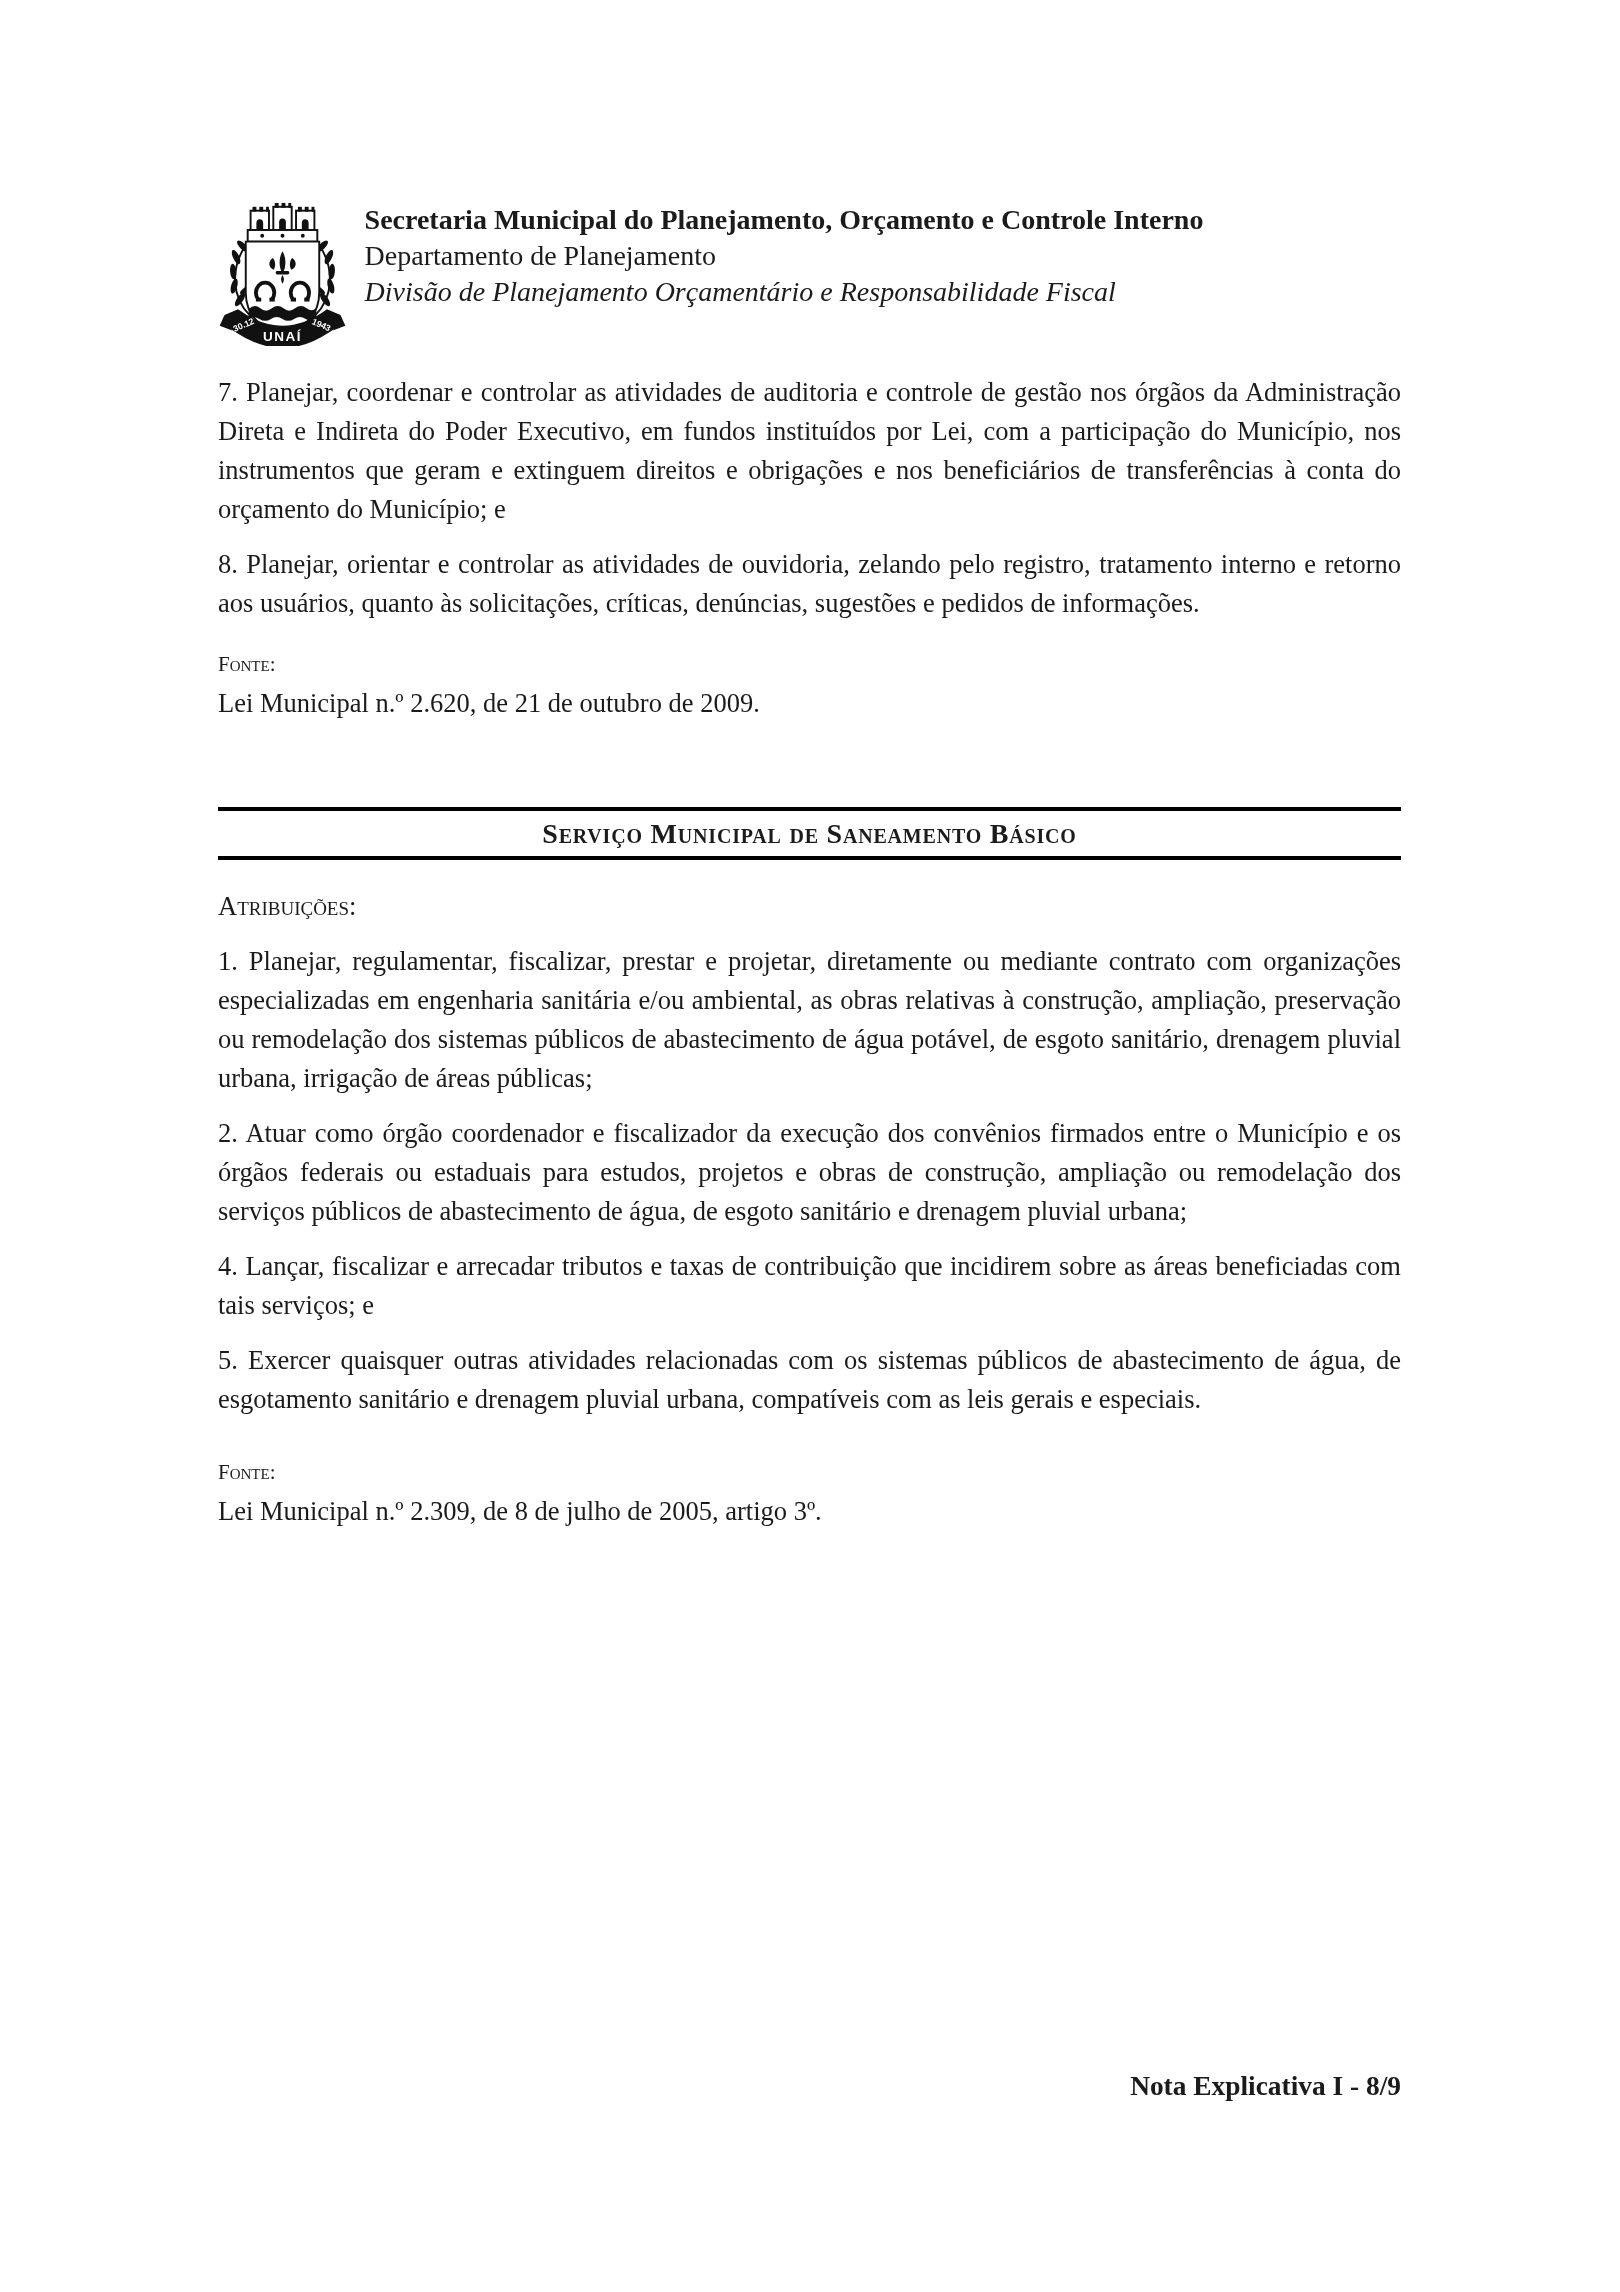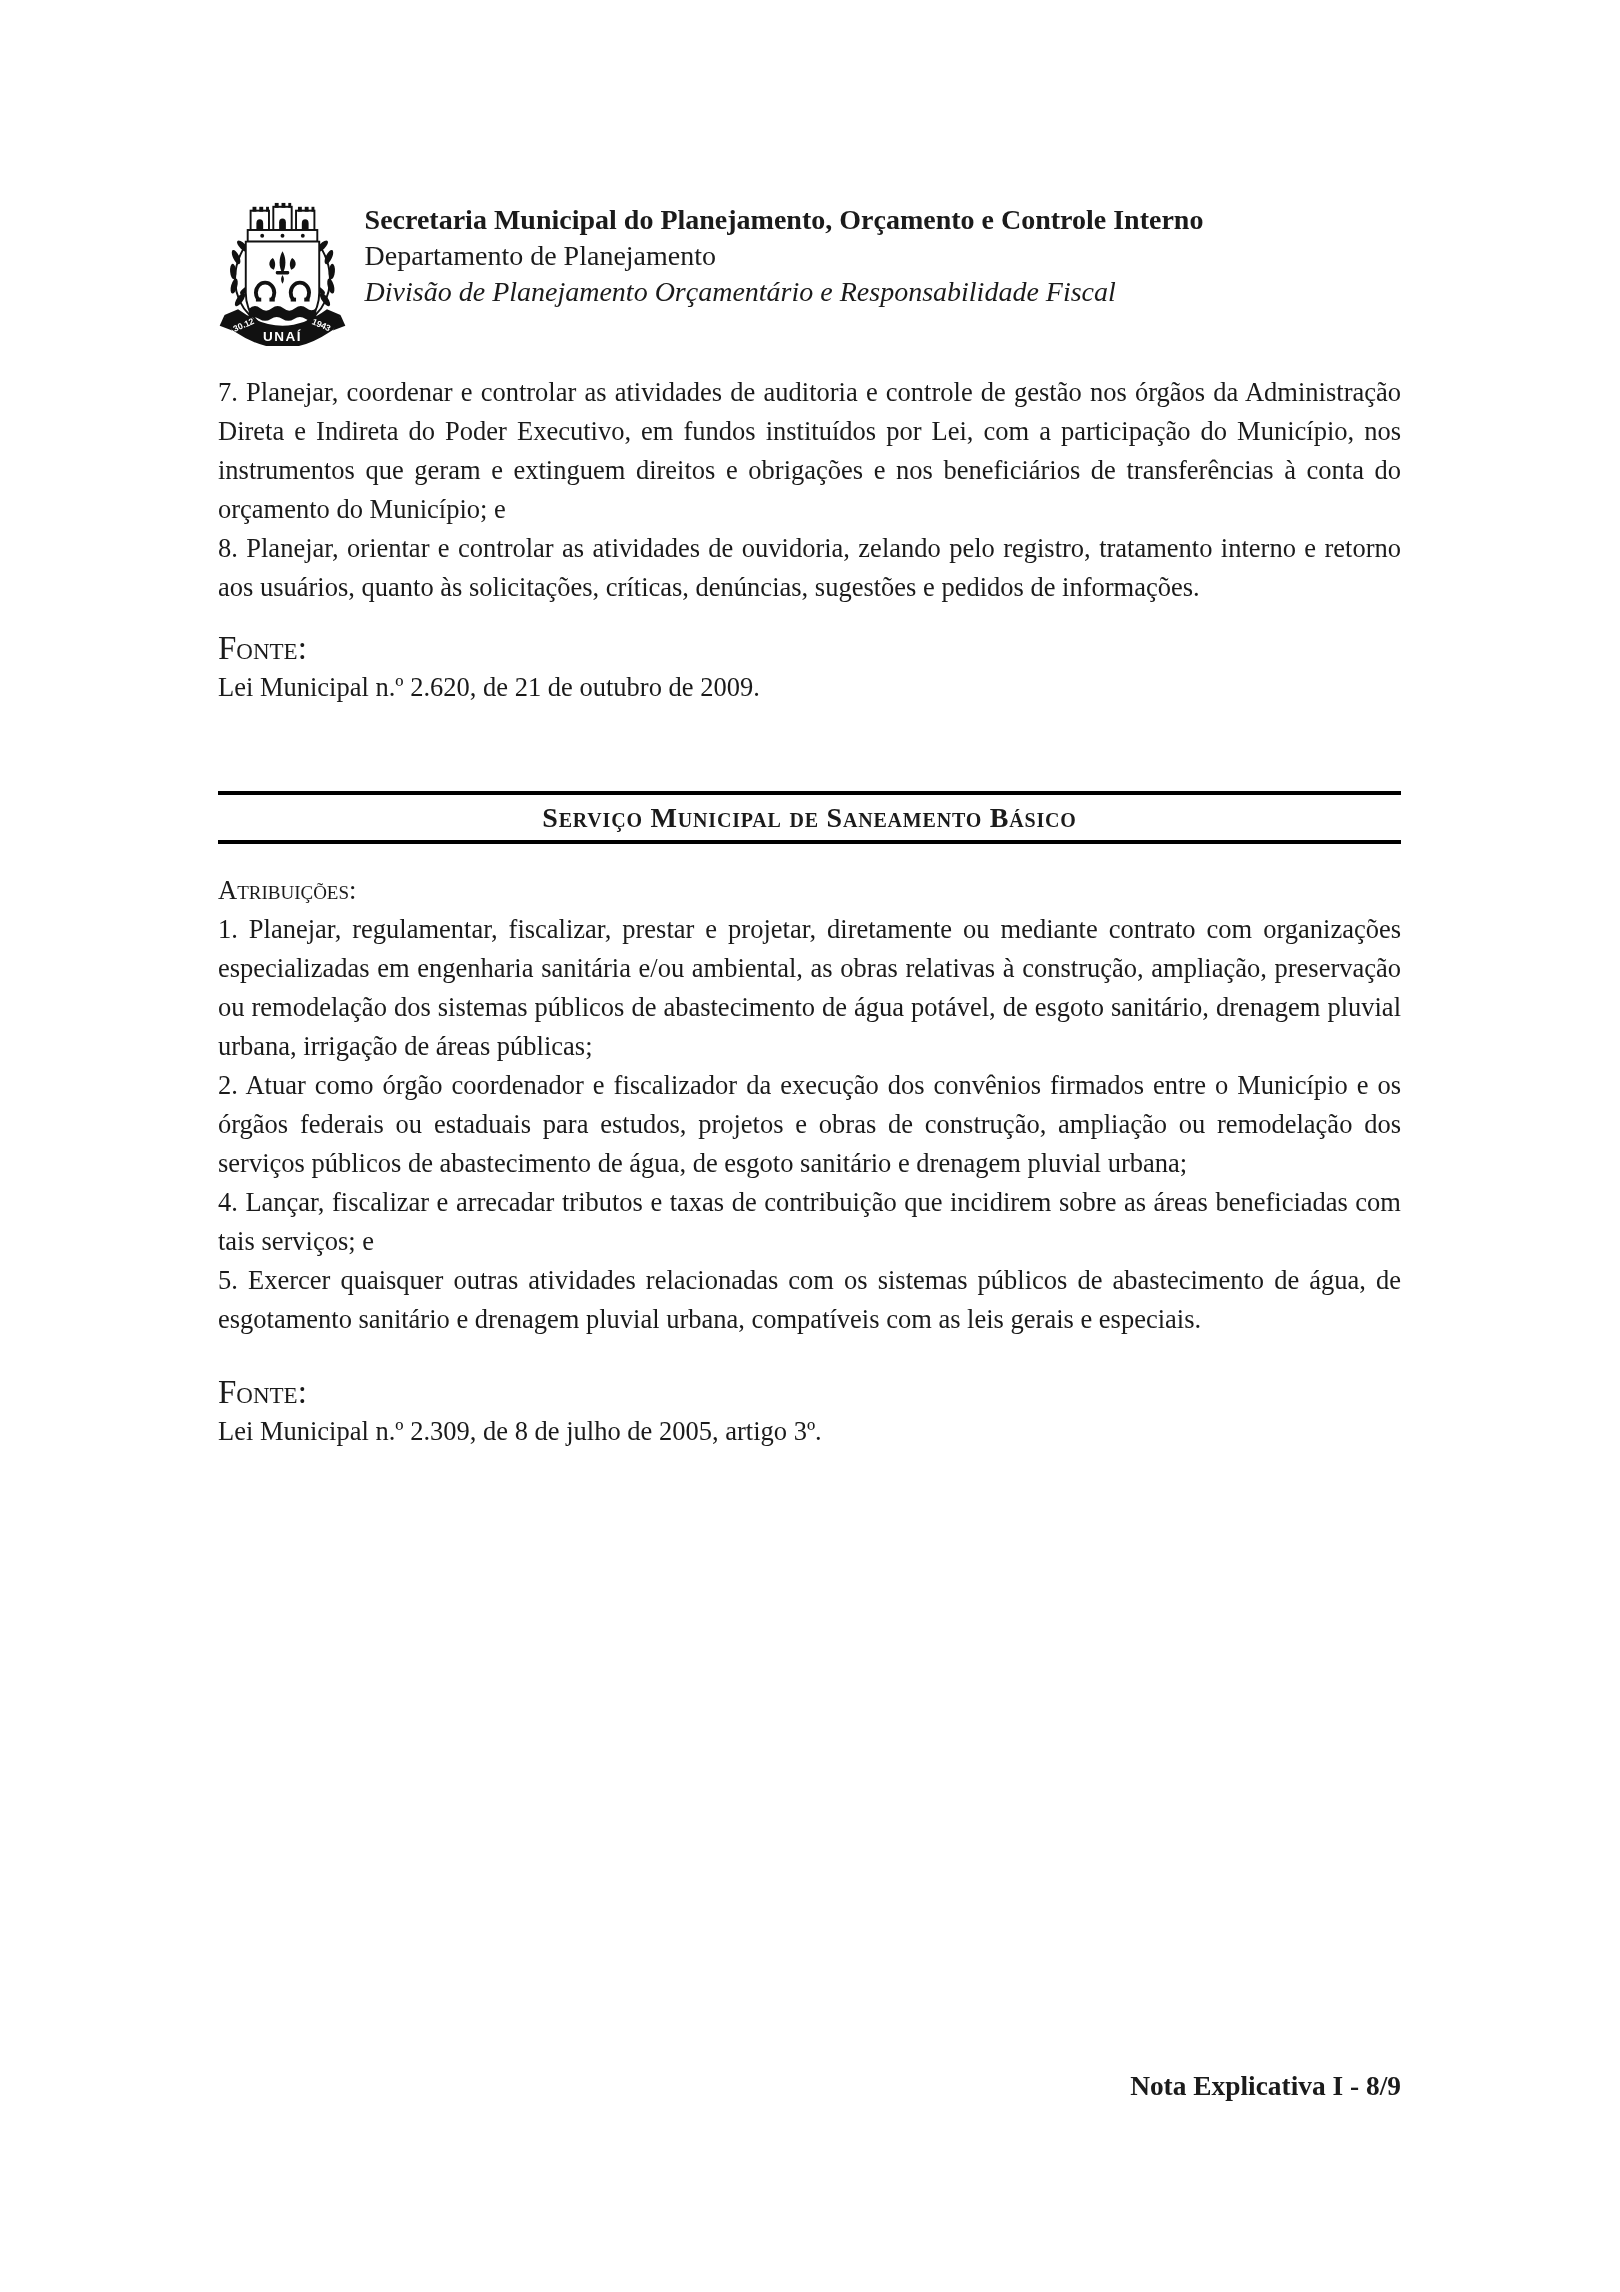--- a/index.html
+++ b/index.html
@@ -37,26 +37,27 @@
   }
   .lh-secretaria { font-size: 28px; line-height: 37px; font-weight: bold; }
   .lh-departamento { font-size: 28px; line-height: 36px; }
   .lh-divisao { font-size: 28px; line-height: 36px; font-style: italic; }
   
   .body-text {
     font-size: 26.5px;
     line-height: 39px;
     text-align: justify;
     text-justify: inter-word;
+    margin-top: 16px;
   }
   .first-para { margin-top: 27.4px; }
   .fonte-block-1 { margin-top: 21.6px; }
   .fonte-block-2 { margin-top: 34px; }
   .sc { font-variant: small-caps; }
-  .fonte-label { font-size: 33px; line-height: 39px; }
+  .fonte-label { font-size: 21px; line-height: 39px; }
   .fonte-text { font-size: 26.5px; line-height: 39px; }
   
   .section-heading { margin-top: 84px; }
   .rule { height: 3.9px; background: #000000; }
   .section-title {
     font-size: 28px;
     line-height: 45px;
     font-weight: bold;
     text-align: center;
     letter-spacing: 0.8px;

